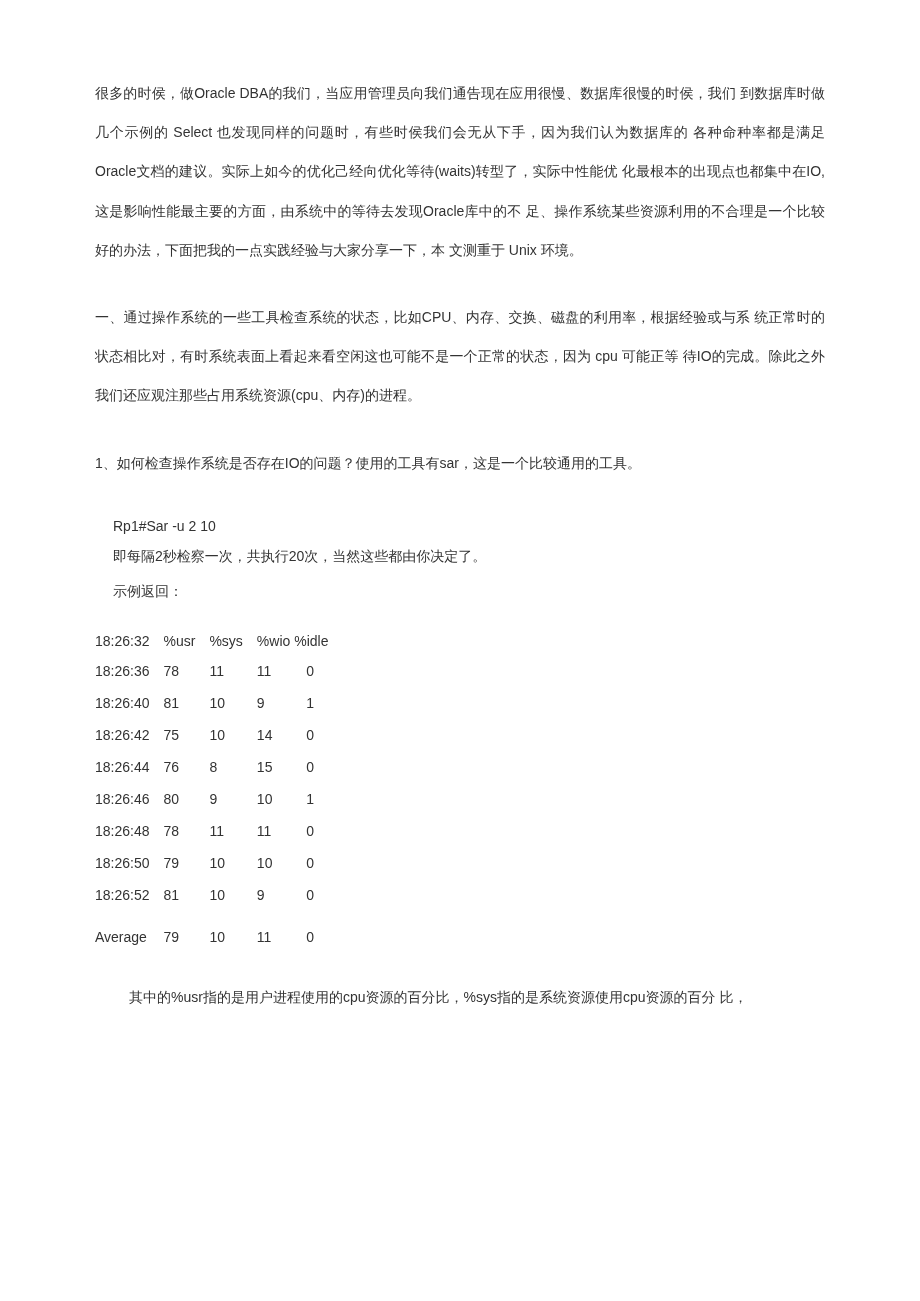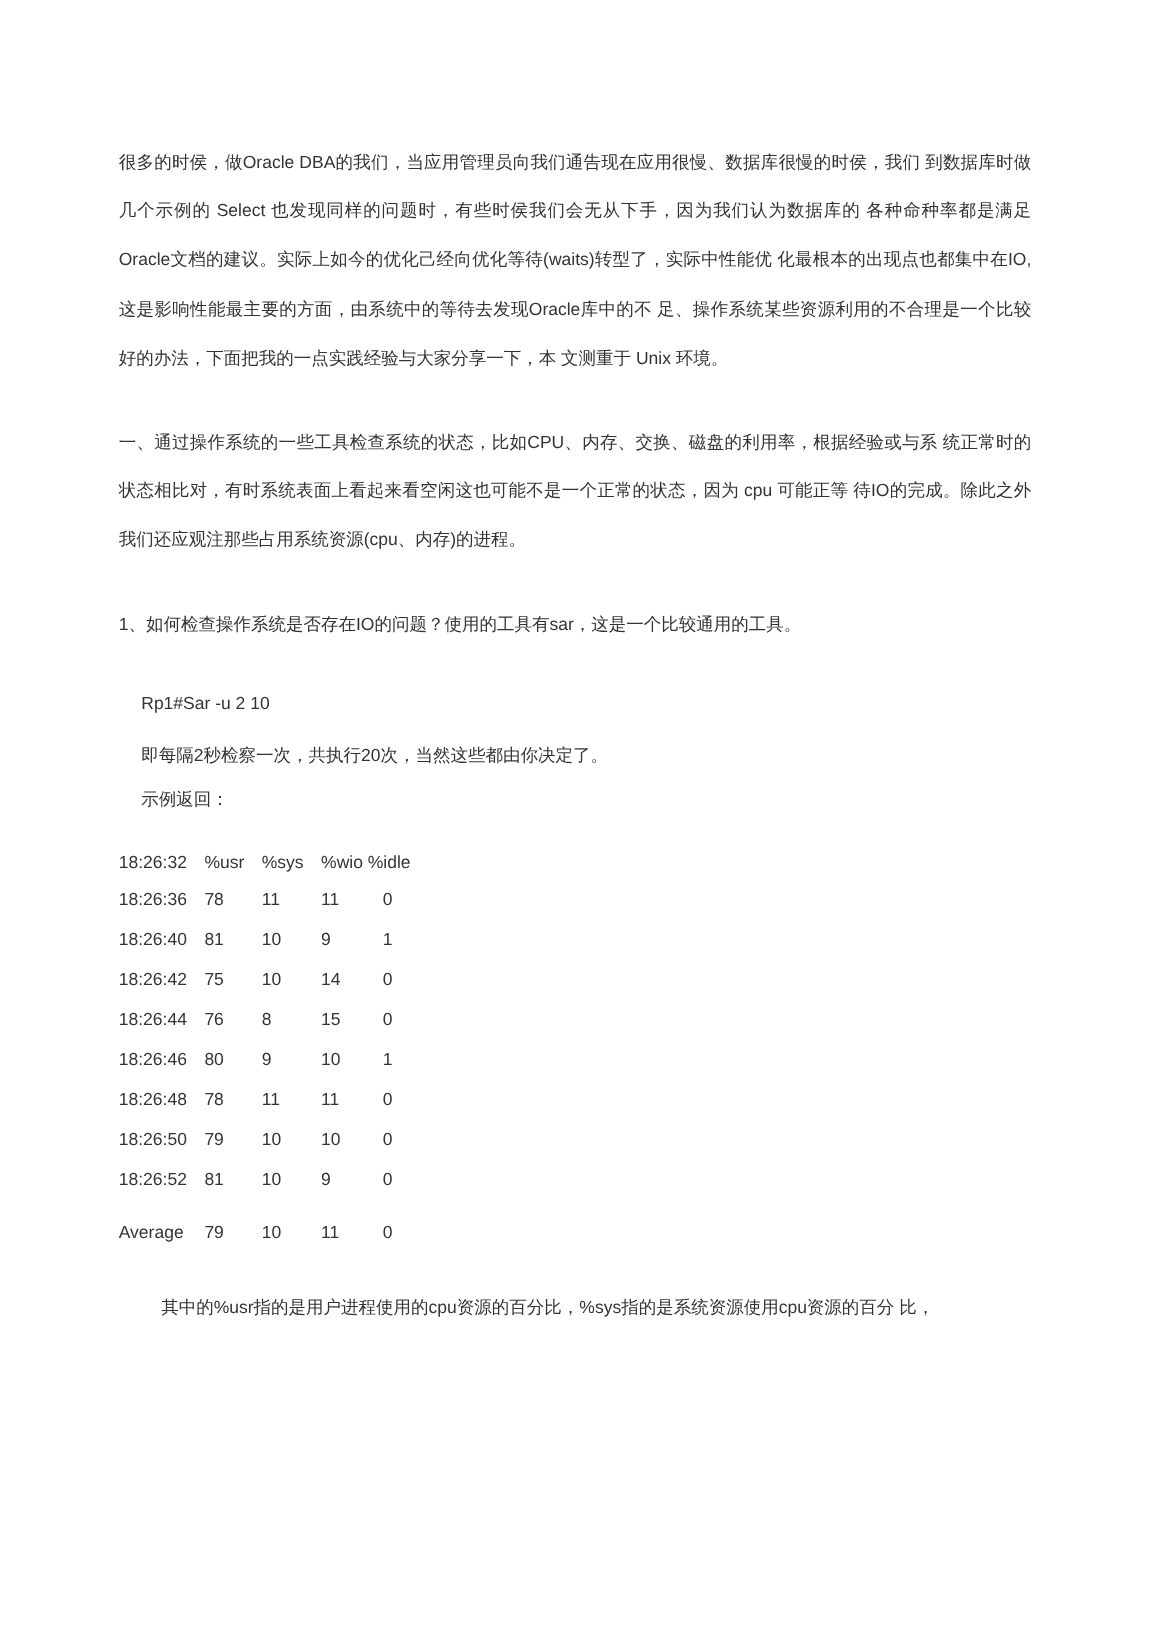--- a/index.html
+++ b/index.html
@@ -4,21 +4,21 @@
 <style>
   body {
     margin: 0;
     padding: 0;
     background: #ffffff;
     font-family: "Microsoft YaHei", "PingFang SC", Arial, sans-serif;
     color: #333333;
     width: 920px;
   }
   .page {
-    padding: 110px 95px 60px 95px;
+    padding: 74px 95px 60px 95px;
     box-sizing: border-box;
   }
   .para {
     font-size: 14px;
     line-height: 2.8;
     text-align: justify;
     margin-bottom: 28px;
   }
   .indent {
     padding-left: 18px;
@@ -52,21 +52,21 @@
 <body>
 
 <div class="page">
 
   <div class="para">很多的时侯，做Oracle DBA的我们，当应用管理员向我们通告现在应用很慢、数据库很慢的时侯，我们  到数据库时做几个示例的  Select 也发现同样的问题时，有些时侯我们会无从下手，因为我们认为数据库的  各种命种率都是满足Oracle文档的建议。实际上如今的优化己经向优化等待(waits)转型了，实际中性能优  化最根本的出现点也都集中在IO,这是影响性能最主要的方面，由系统中的等待去发现Oracle库中的不  足、操作系统某些资源利用的不合理是一个比较好的办法，下面把我的一点实践经验与大家分享一下，本  文测重于  Unix 环境。</div>
 
   <div class="para">一、通过操作系统的一些工具检查系统的状态，比如CPU、内存、交换、磁盘的利用率，根据经验或与系  统正常时的状态相比对，有时系统表面上看起来看空闲这也可能不是一个正常的状态，因为  cpu 可能正等  待IO的完成。除此之外我们还应观注那些占用系统资源(cpu、内存)的进程。</div>
 
   <div class="para">1、如何检查操作系统是否存在IO的问题？使用的工具有sar，这是一个比较通用的工具。</div>
 
-  <div class="para indent" style="line-height:2.2; margin-bottom:12px;">Rp1#Sar -u 2 10</div>
+  <div class="para indent" style="line-height:2.2; margin-bottom:0;">Rp1#Sar -u 2 10</div>
   <div class="para indent" style="line-height:2.2; margin-bottom:4px;">即每隔2秒检察一次，共执行20次，当然这些都由你决定了。</div>
   <div class="para indent" style="line-height:2.2; margin-bottom:18px;">示例返回：</div>
 
 
   <table class="tbl">
     <tbody>
         <tr class="hdr">
       <td>18:26:32</td>
       <td>%usr</td>
       <td>%sys</td>

